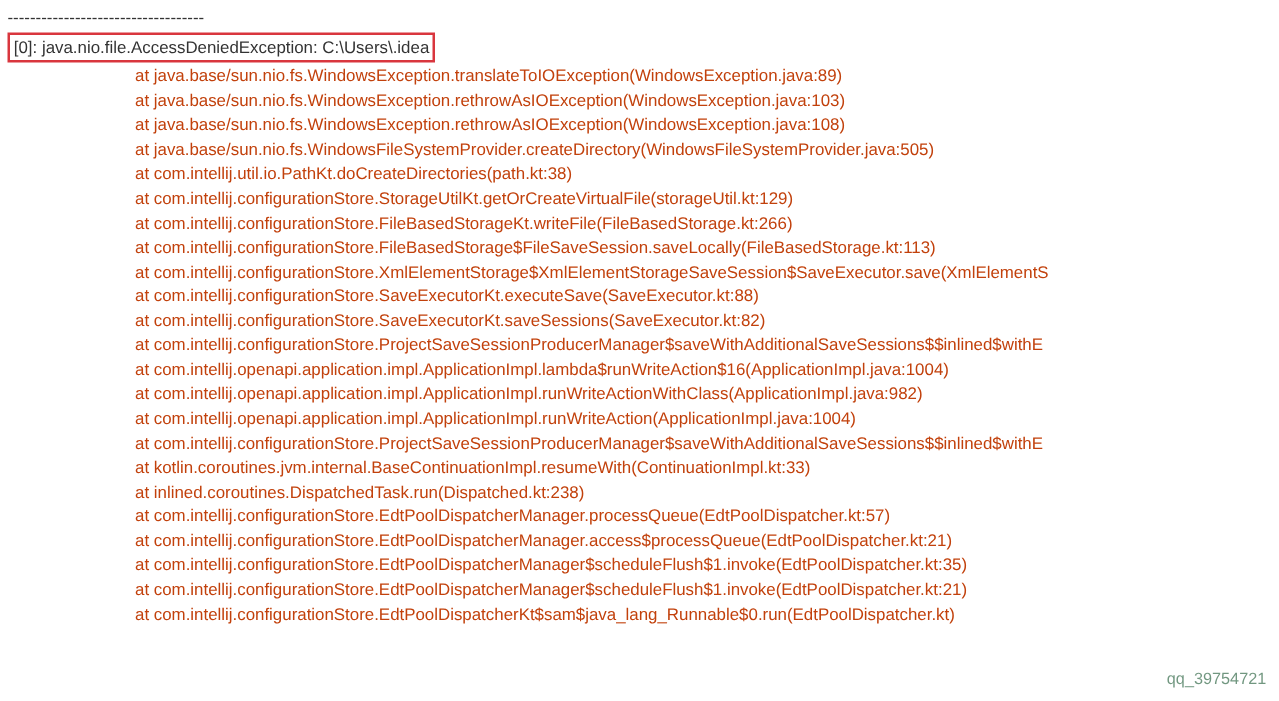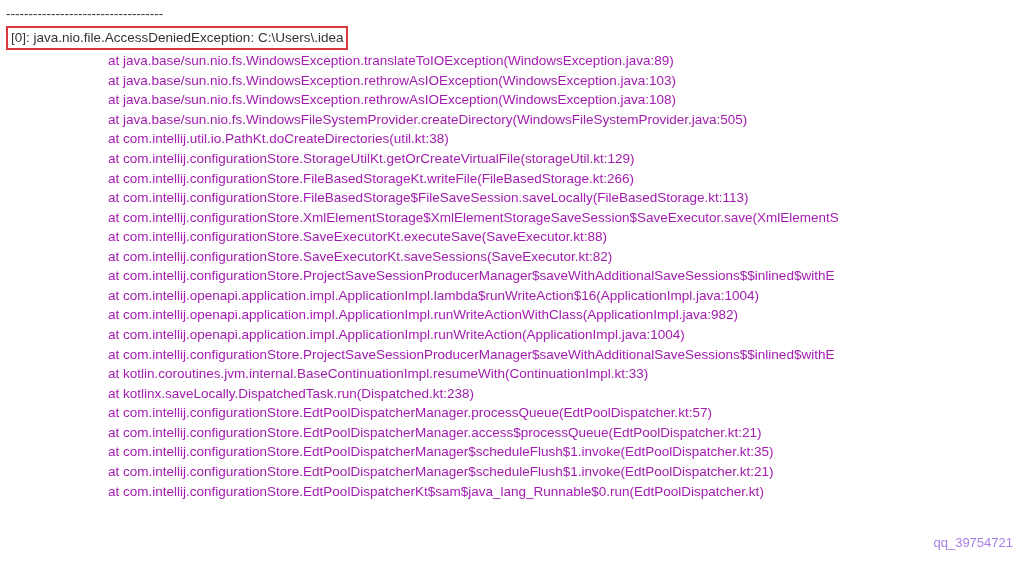--- a/index.html
+++ b/index.html
@@ -28,59 +28,59 @@
       margin-bottom: 2px;
     }
     .exception-line {
       display: inline-block;
       border: 2px solid #d9363e;
       padding: 0px 3px 1px 3px;
       margin-bottom: 1px;
     }
     .stack-line {
       padding-left: 102px;
-      color: #a21caf;
+      color: #c2410c;
     }
     .watermark {
       position: absolute;
       right: 10px;
       bottom: 8px;
-      color: #6d28d9;
+      color: #14532d;
       font-size: 13px;
       font-family: Arial, sans-serif;
       opacity: 0.6;
     }
   </style>
 </head>
 <body>
 
 <div class="container">
   <div class="divider-line">-----------------------------------</div>
   <div>
     <span class="exception-line">[0]: java.nio.file.AccessDeniedException: C:\Users\.idea</span>
   </div>
   <div id="stack">
       <div class="stack-line">at java.base/sun.nio.fs.WindowsException.translateToIOException(WindowsException.java:89)</div>
       <div class="stack-line">at java.base/sun.nio.fs.WindowsException.rethrowAsIOException(WindowsException.java:103)</div>
       <div class="stack-line">at java.base/sun.nio.fs.WindowsException.rethrowAsIOException(WindowsException.java:108)</div>
       <div class="stack-line">at java.base/sun.nio.fs.WindowsFileSystemProvider.createDirectory(WindowsFileSystemProvider.java:505)</div>
-      <div class="stack-line">at com.intellij.util.io.PathKt.doCreateDirectories(util.kt:38)</div>
+      <div class="stack-line">at com.intellij.util.io.PathKt.doCreateDirectories(path.kt:38)</div>
       <div class="stack-line">at com.intellij.configurationStore.StorageUtilKt.getOrCreateVirtualFile(storageUtil.kt:129)</div>
       <div class="stack-line">at com.intellij.configurationStore.FileBasedStorageKt.writeFile(FileBasedStorage.kt:266)</div>
       <div class="stack-line">at com.intellij.configurationStore.FileBasedStorage$FileSaveSession.saveLocally(FileBasedStorage.kt:113)</div>
       <div class="stack-line">at com.intellij.configurationStore.XmlElementStorage$XmlElementStorageSaveSession$SaveExecutor.save(XmlElementS</div>
       <div class="stack-line">at com.intellij.configurationStore.SaveExecutorKt.executeSave(SaveExecutor.kt:88)</div>
       <div class="stack-line">at com.intellij.configurationStore.SaveExecutorKt.saveSessions(SaveExecutor.kt:82)</div>
       <div class="stack-line">at com.intellij.configurationStore.ProjectSaveSessionProducerManager$saveWithAdditionalSaveSessions$$inlined$withE</div>
       <div class="stack-line">at com.intellij.openapi.application.impl.ApplicationImpl.lambda$runWriteAction$16(ApplicationImpl.java:1004)</div>
       <div class="stack-line">at com.intellij.openapi.application.impl.ApplicationImpl.runWriteActionWithClass(ApplicationImpl.java:982)</div>
       <div class="stack-line">at com.intellij.openapi.application.impl.ApplicationImpl.runWriteAction(ApplicationImpl.java:1004)</div>
       <div class="stack-line">at com.intellij.configurationStore.ProjectSaveSessionProducerManager$saveWithAdditionalSaveSessions$$inlined$withE</div>
       <div class="stack-line">at kotlin.coroutines.jvm.internal.BaseContinuationImpl.resumeWith(ContinuationImpl.kt:33)</div>
-      <div class="stack-line">at kotlinx.saveLocally.DispatchedTask.run(Dispatched.kt:238)</div>
+      <div class="stack-line">at inlined.coroutines.DispatchedTask.run(Dispatched.kt:238)</div>
       <div class="stack-line">at com.intellij.configurationStore.EdtPoolDispatcherManager.processQueue(EdtPoolDispatcher.kt:57)</div>
       <div class="stack-line">at com.intellij.configurationStore.EdtPoolDispatcherManager.access$processQueue(EdtPoolDispatcher.kt:21)</div>
       <div class="stack-line">at com.intellij.configurationStore.EdtPoolDispatcherManager$scheduleFlush$1.invoke(EdtPoolDispatcher.kt:35)</div>
       <div class="stack-line">at com.intellij.configurationStore.EdtPoolDispatcherManager$scheduleFlush$1.invoke(EdtPoolDispatcher.kt:21)</div>
       <div class="stack-line">at com.intellij.configurationStore.EdtPoolDispatcherKt$sam$java_lang_Runnable$0.run(EdtPoolDispatcher.kt)</div>
     </div>
 </div>
 
 <div class="watermark">qq_39754721</div>
 

